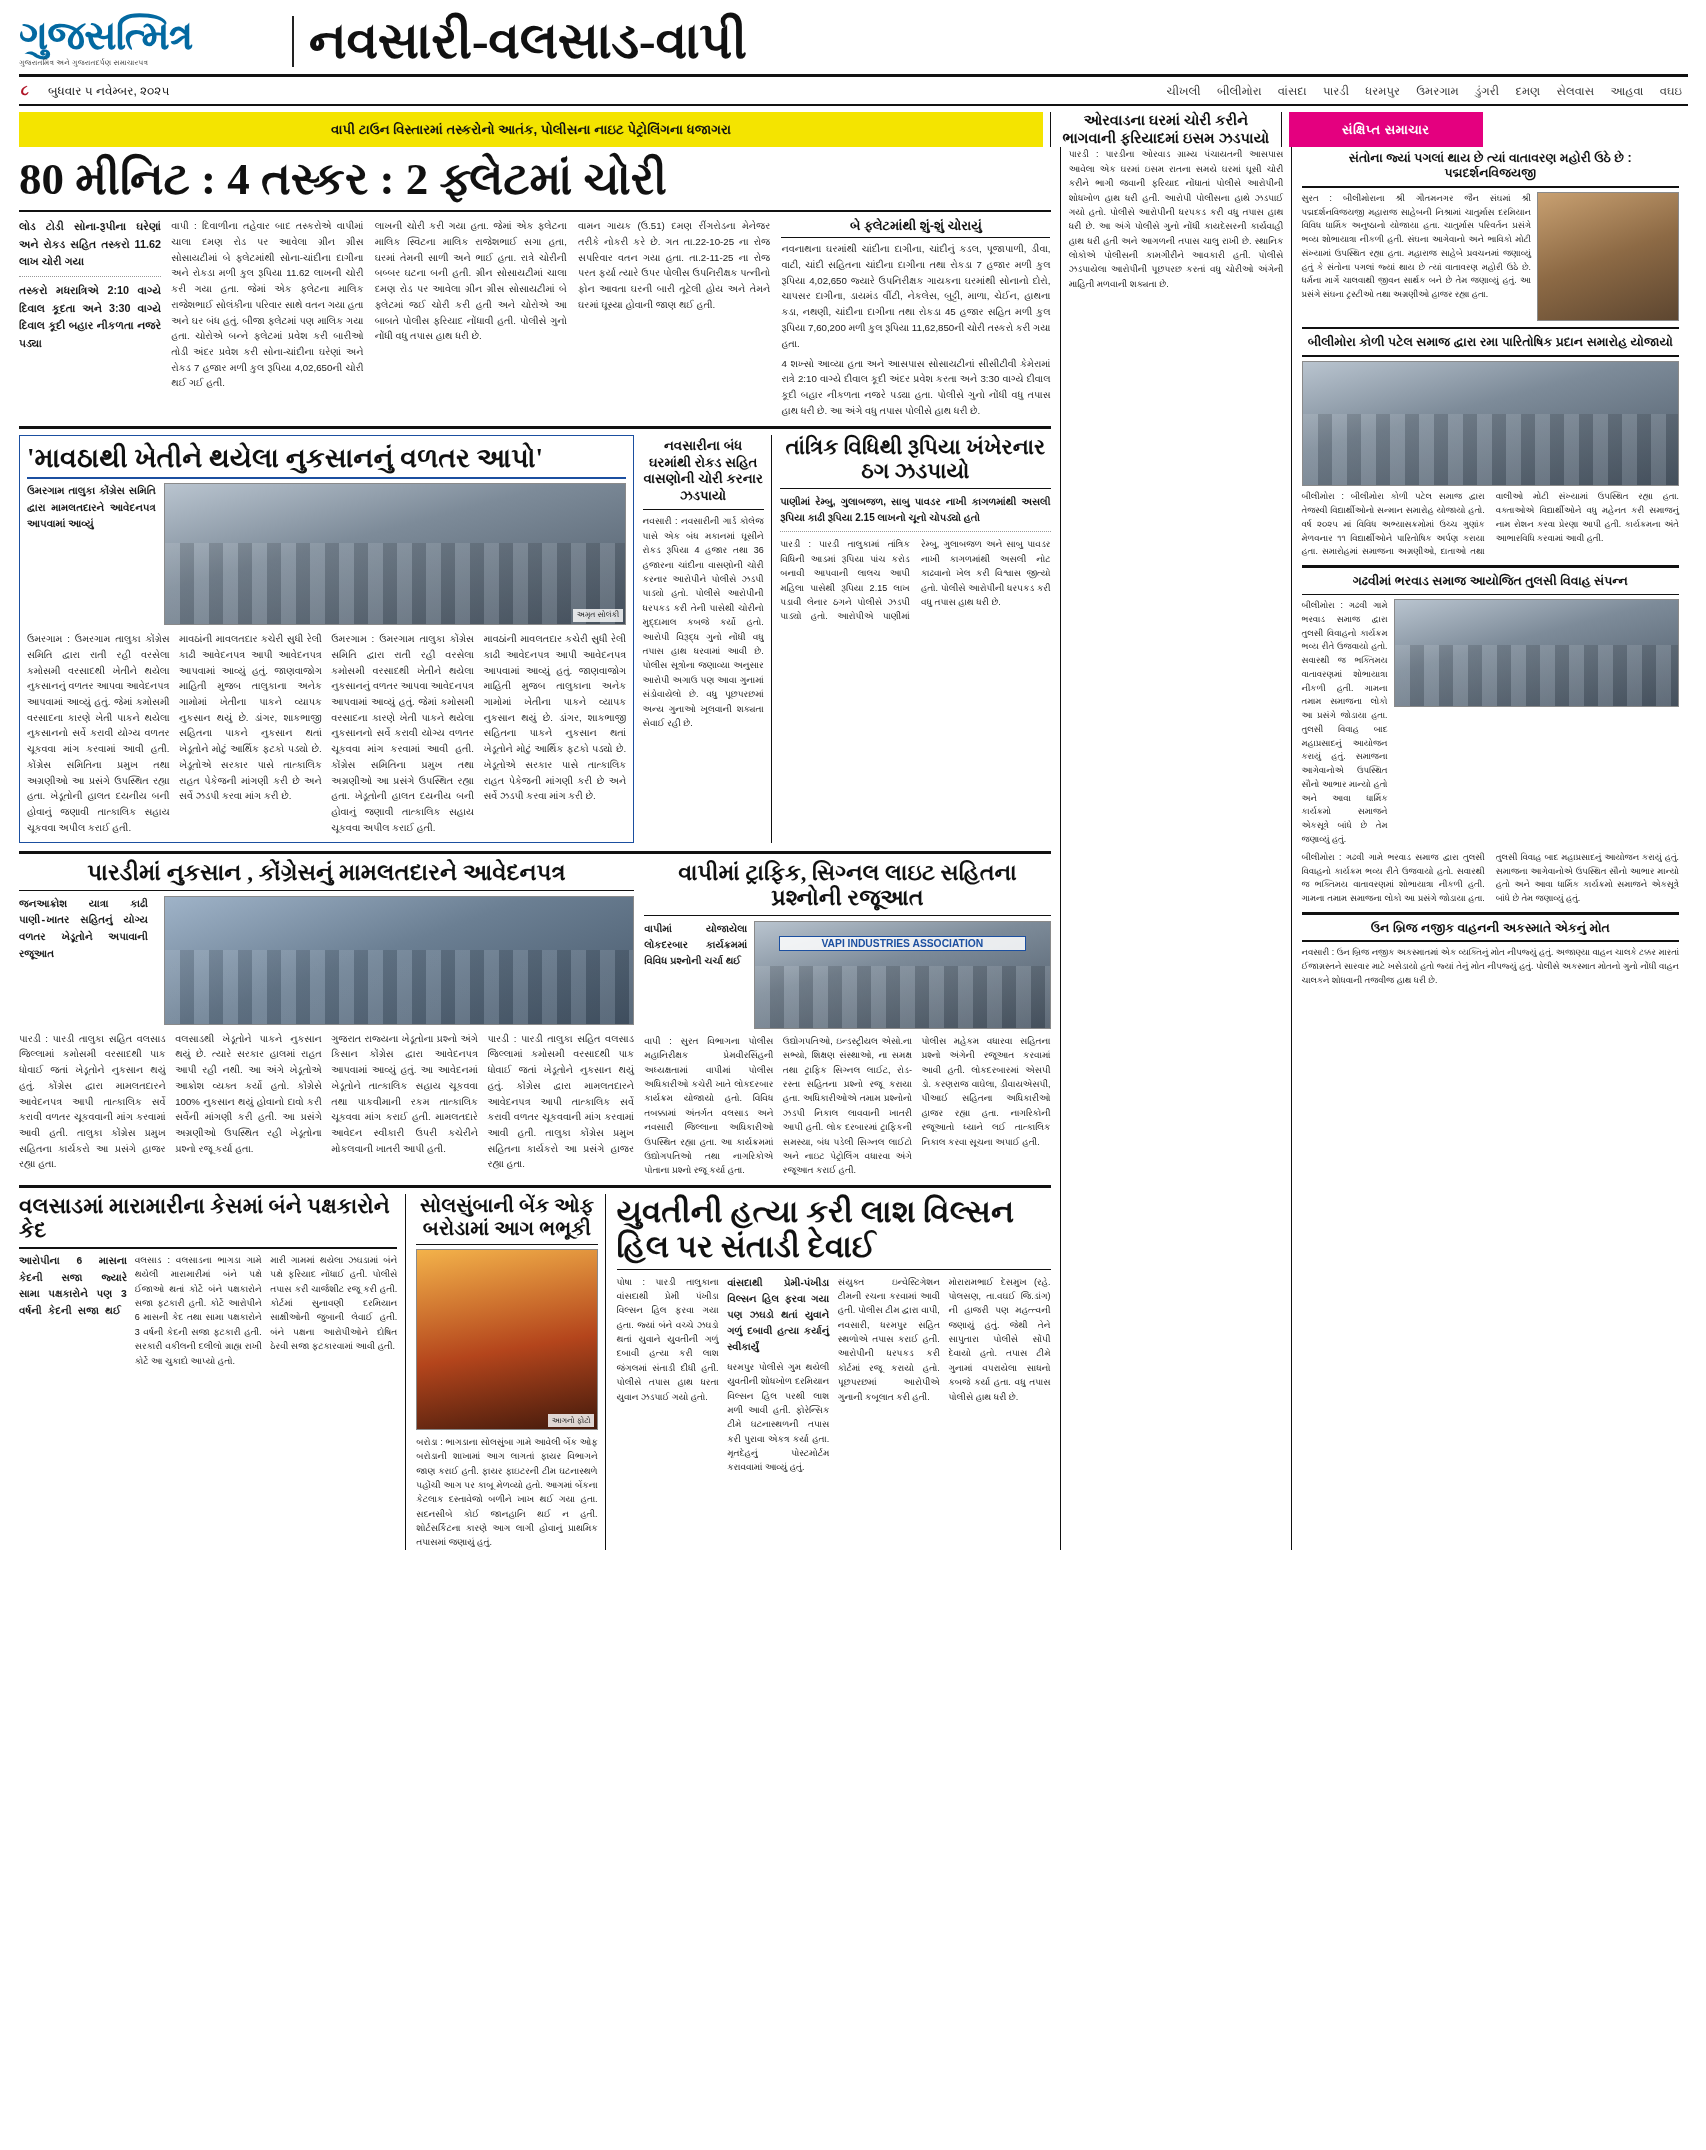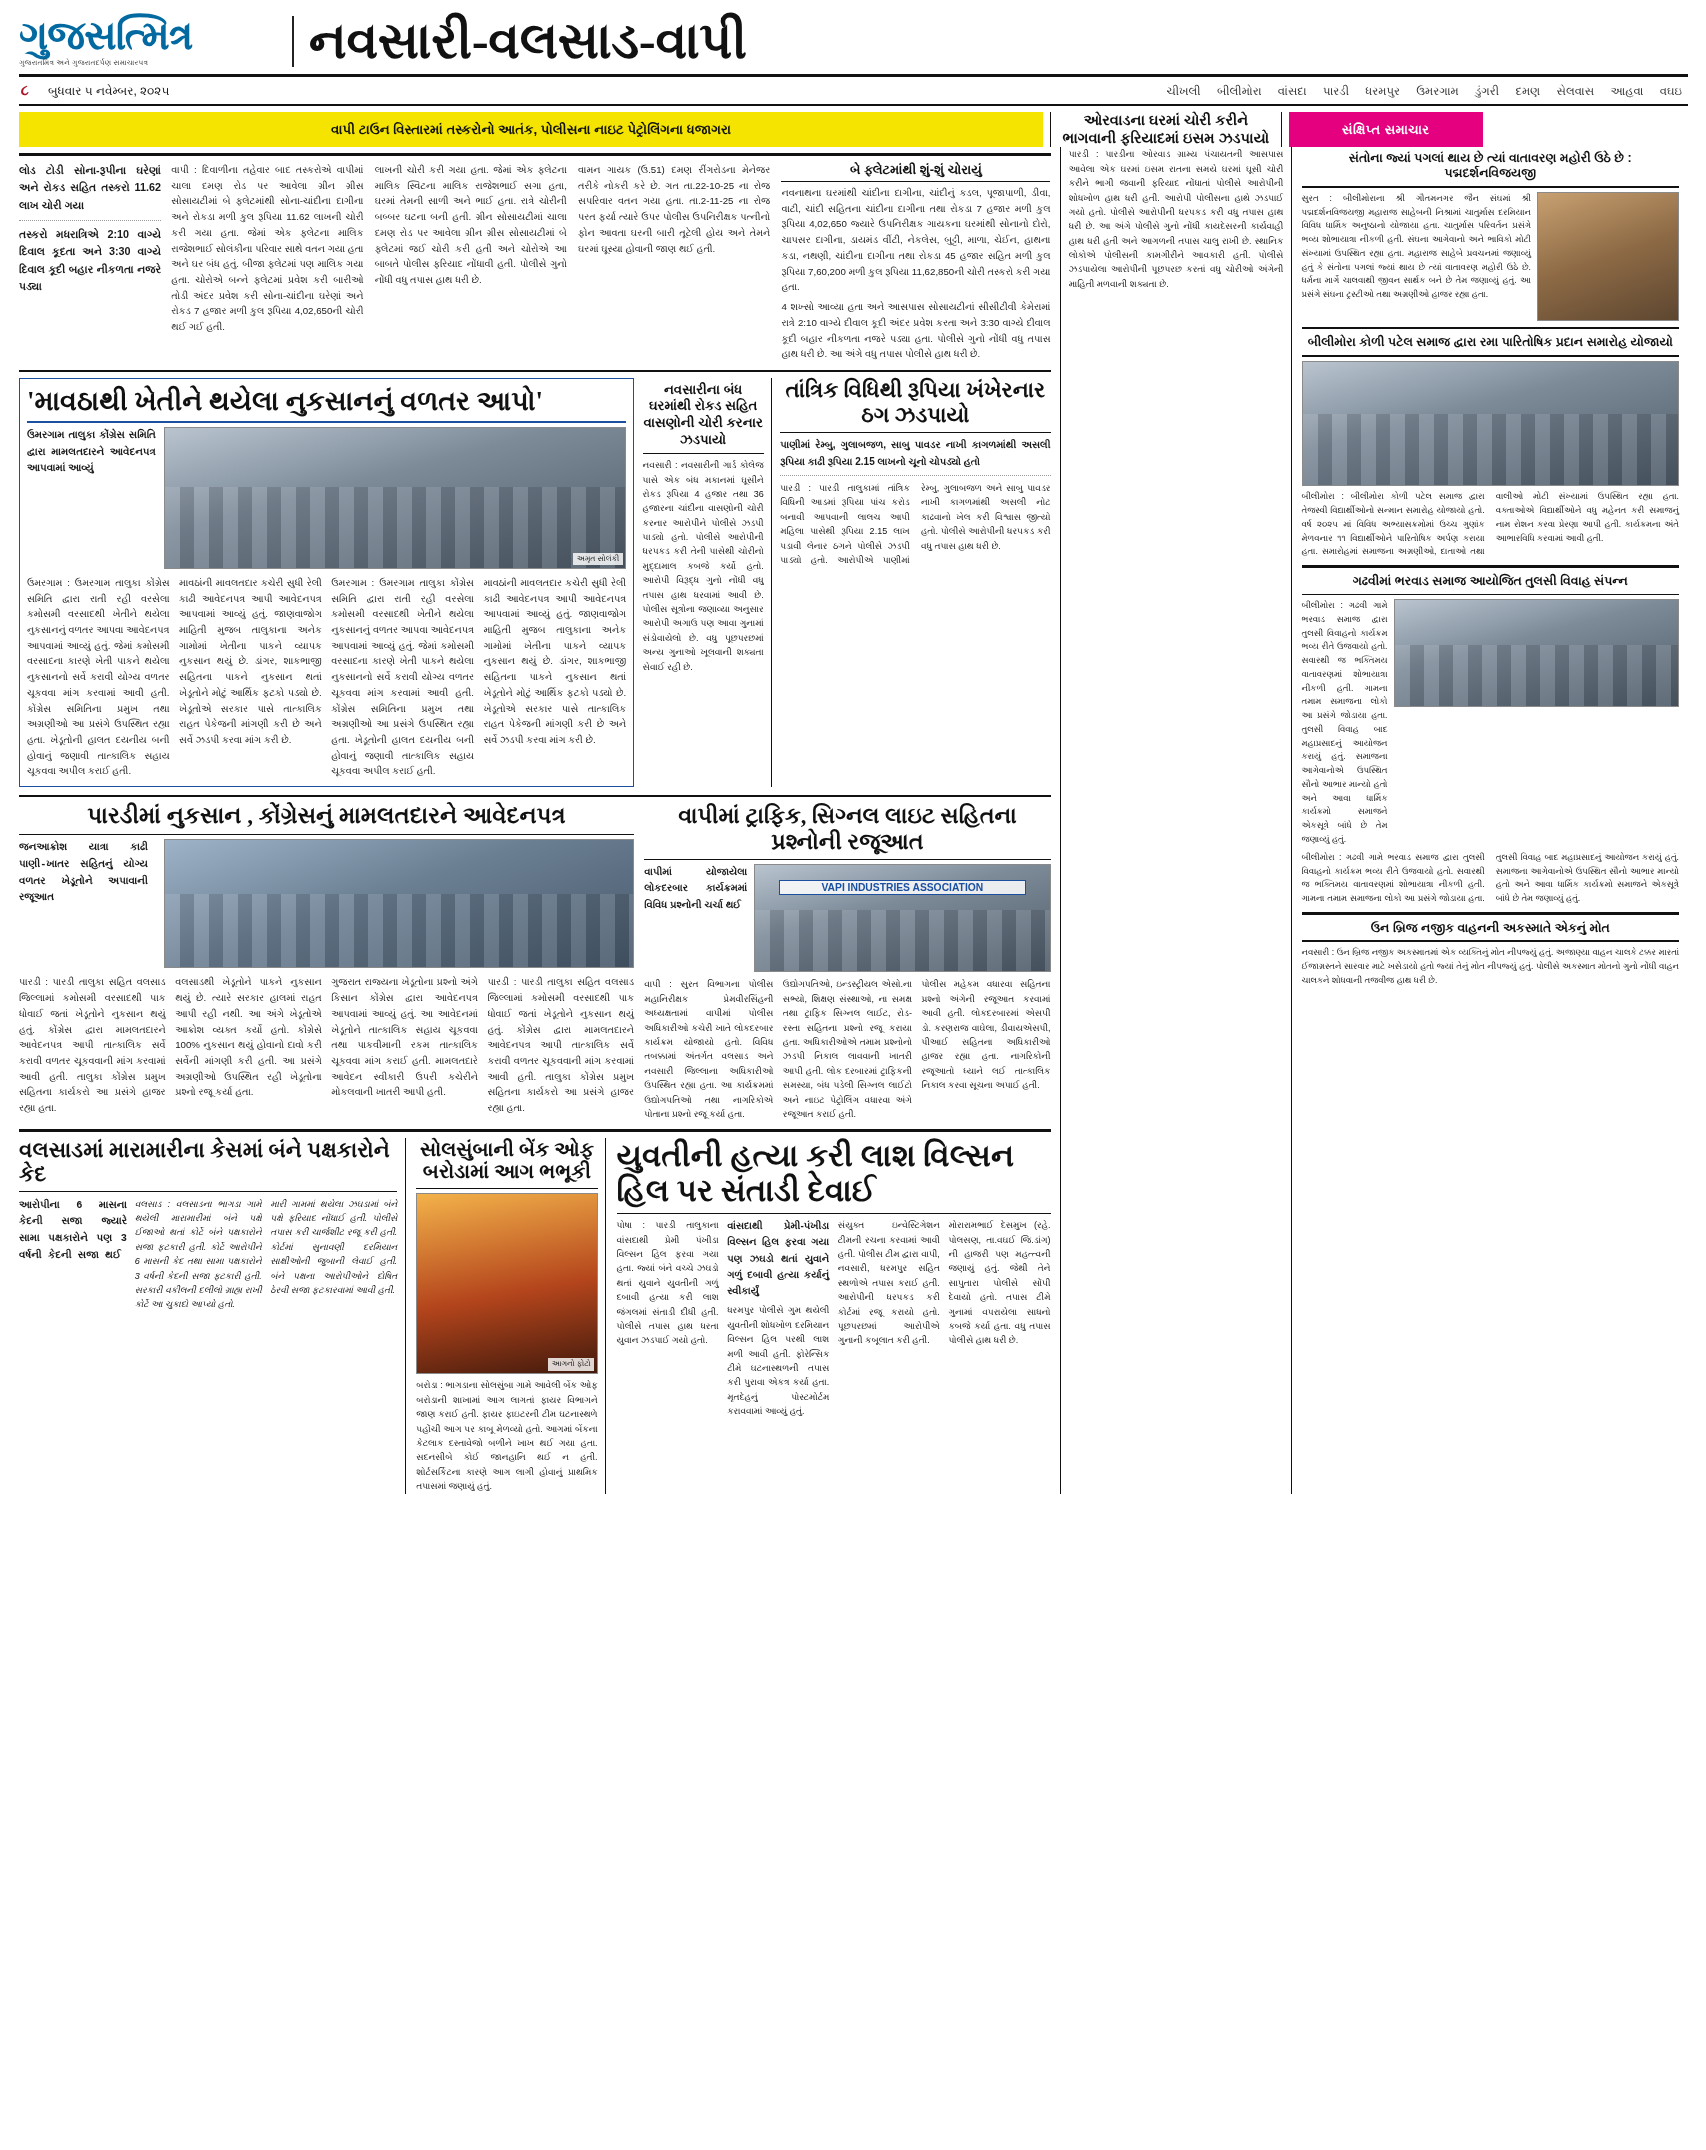--- a/index.html
+++ b/index.html
@@ -134,20 +134,21 @@
     <div class="strip-right">
       <div style="width:232px; font-size:14.6px; font-weight:bold; text-align:center; line-height:1.2; padding:0 5.2px; border-left:1.3px solid #111;border-right:1.3px solid #111;">ઓરવાડના ઘરમાં ચોરી કરીને ભાગવાની ફરિયાદમાં ઇસમ ઝડપાયો</div>
       <div class="pink-hd" style="width:194px; display:flex; align-items:center; justify-content:center;">સંક્ષિપ્ત સમાચાર</div>
     </div>
   </div>
 
   <div class="body-grid">
 
     <div class="col-left">
 
+      <h1 class="lead">80 મીનિટ : 4 તસ્કર : 2 ફ્લેટમાં ચોરી</h1>
       <div class="rule-thick"></div>
 
       <div style="display:flex; gap:10.3px;">
         <div style="width:142px;">
           <div class="body-text lead-in" style="font-size:10.8px;">લોડ ટોડી સોના-રૂપીના ઘરેણાં અને રોકડ સહિત તસ્કરો 11.62 લાખ ચોરી ગયા</div>
           <div class="hr-dotted"></div>
           <div class="body-text lead-in" style="font-size:10.8px;">તસ્કરો મધરાત્રિએ 2:10 વાગ્યે દિવાલ કૂદતા અને 3:30 વાગ્યે દિવાલ કૂદી બહાર નીકળતા નજરે પડ્યા</div>
         </div>
         <div style="flex:1;">
           <div style="display:flex; gap:11.2px;">
@@ -282,21 +283,21 @@
       <div class="rule-thick" style="margin-top:7.7px;"></div>
 
       <div style="display:flex; gap:10.3px;">
         <div style="width:387px; border-right:0.9px solid #111; padding-right:7.7px;">
           <div class="sec-title-l" style="font-size:21.5px;">વલસાડમાં મારામારીના કેસમાં બંને પક્ષકારોને કેદ</div>
           <div class="rule-thin"></div>
           <div style="display:flex; gap:7.7px;">
             <div style="width:108px;">
               <div class="body-text lead-in" style="font-size:10.3px;font-family:Liberation Mono, monospace;">આરોપીના 6 માસના કેદની સજા જ્યારે સામા પક્ષકારોને પણ 3 વર્ષની કેદની સજા થઈ</div>
             </div>
-            <div style="flex:1; display:flex; gap:8.6px;font-style:italic;">
+            <div style="flex:1; display:flex; gap:8.6px;">
               <div style="flex:1;">
                   <div class="small-text">વલસાડ : વલસાડના ભાગડા ગામે થયેલી મારામારીમાં બંને પક્ષે ઈજાઓ થતાં કોર્ટે બંને પક્ષકારોને સજા ફટકારી હતી. કોર્ટે આરોપીને 6 માસની કેદ તથા સામા પક્ષકારોને 3 વર્ષની કેદની સજા ફટકારી હતી. સરકારી વકીલની દલીલો ગ્રાહ્ય રાખી કોર્ટે આ ચુકાદો આપ્યો હતો.</div>
                 </div>
               <div style="flex:1;">
                   <div class="small-text">મારી ગામમાં થયેલા ઝઘડામાં બંને પક્ષે ફરિયાદ નોંધાઈ હતી. પોલીસે તપાસ કરી ચાર્જશીટ રજૂ કરી હતી. કોર્ટમાં સુનાવણી દરમિયાન સાક્ષીઓની જુબાની લેવાઈ હતી. બંને પક્ષના આરોપીઓને દોષિત ઠેરવી સજા ફટકારવામાં આવી હતી.</div>
                 </div>
             </div>
           </div>
         </div>
 

